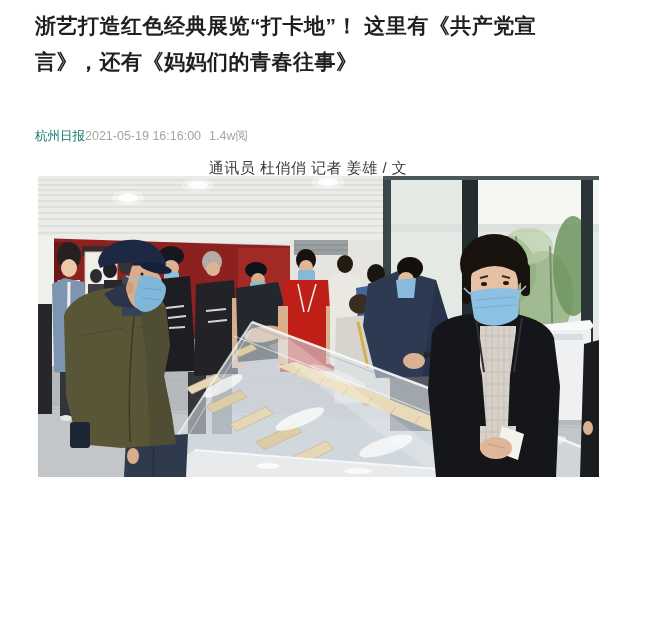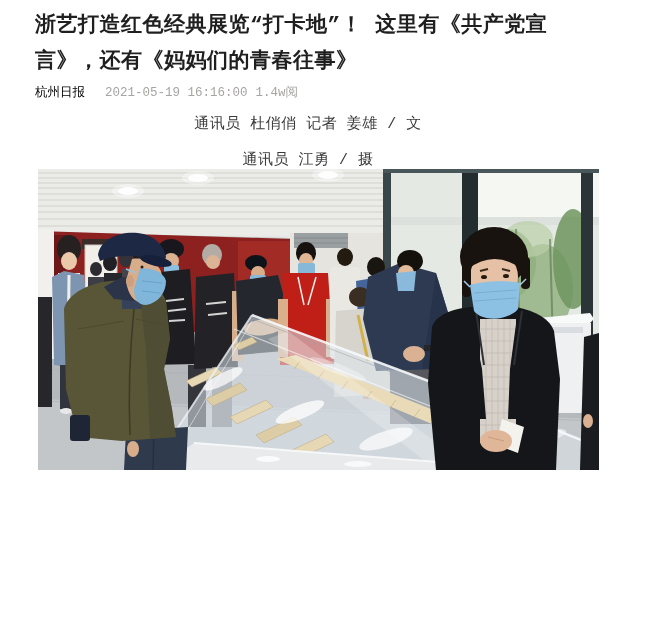--- a/index.html
+++ b/index.html
@@ -3,41 +3,41 @@
 <meta charset="utf-8">
 <style>
   * { margin: 0; padding: 0; box-sizing: border-box; }
   html, body { background: #ffffff; }
   .page {
     position: relative;
     width: 614px;
     height: 624px;
     background: #ffffff;
     overflow: hidden;
-    font-family: Liberation Mono, monospace;
+    font-family: Liberation Sans, sans-serif;
   }
   .title {
     margin: 8px 30px 0 35px;
     max-width: 533px;
     font-size: 21px;
     line-height: 36px;
     font-weight: 700;
     letter-spacing: 0.5px;
     color: #1f1f1f;
   }
   .meta {
     margin: 6px 30px 0 35px;
     font-size: 12.5px;
     line-height: 15px;
     color: #a7a5a3;
     display: flex;
     align-items: baseline;
   }
-  .meta .source { color: #000000; margin-right: 20px; }
-  .meta .ptime  { margin-right: 8px; }
+  .meta .source { color: #0f766e; }
+  .meta .ptime  { margin-right: 8px; margin-top: 43px; }
   .bylines { margin: 16px 33px 0 35px; text-align: center; }
   .bylines p {
     font-size: 15px;
     line-height: 16px;
     letter-spacing: 0.5px;
     color: #3b3b3b;
   }
   .bylines p + p { margin-top: 20px; }
   .body-text {
     margin: 52px 33px 0 35px;
@@ -65,21 +65,20 @@
   <h1 class="title">浙艺打造红色经典展览“打卡地”！ 这里有《共产党宣言》，还有《妈妈们的青春往事》</h1>
 
   <div class="meta">
     <span class="source">杭州日报</span>
     <span class="ptime">2021-05-19 16:16:00</span>
     <span class="reads">1.4w阅</span>
   </div>
 
   <div class="bylines">
     <p>通讯员 杜俏俏 记者 姜雄 / 文</p>
-    <p>通讯员  江勇 / 摄</p>
   </div>
 
 
   <figure class="photo">
     <svg width="561" height="301" viewBox="0 0 561 301" role="img" aria-label="戴口罩的观众在展厅内参观长条玻璃展柜中的《共产党宣言》文献展品">
 
       <g>
         <rect x="0" y="0" width="561" height="66" fill="#ebebe8"></rect>
         <g stroke="#d2d2cd" stroke-width="1">
           <line x1="0" y1="4" x2="352" y2="4"></line>

